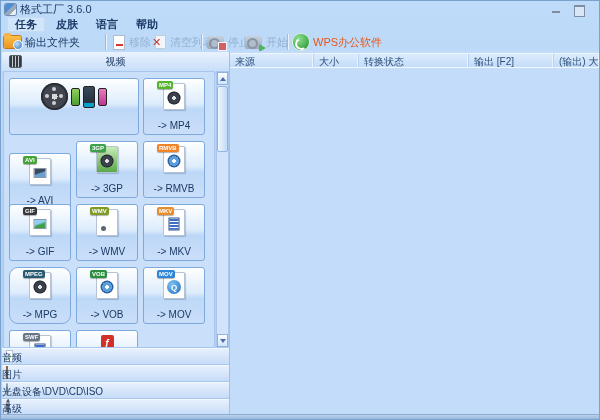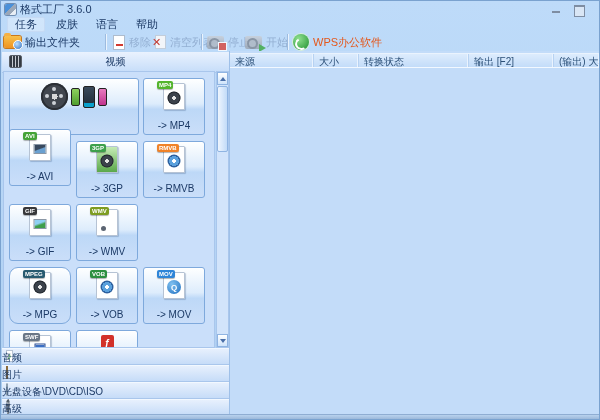--- a/index.html
+++ b/index.html
@@ -8,21 +8,21 @@
     background:linear-gradient(#bedbf9,#adcff2);border:1px solid #7aa2cf;
     font-family:"Liberation Sans","DejaVu Sans",sans-serif;color:#1c3a66;}
   
   .titlebar{position:absolute;top:0;left:0;right:0;height:16px;display:flex;align-items:center;padding-left:4px;font-size:11px;}
   .app-ic{width:11px;height:11px;margin-right:4px;border-radius:2px;flex:none;
     background:linear-gradient(135deg,#4a90d9 45%,#9aa7b8 45% 70%,#e8eef5 70%);box-shadow:0 0 0 1px #6f8cb0;}
   .winbtn{position:absolute;top:3px;width:14px;height:11px;}
   .btn-min{right:36px;} .btn-min::after{content:"";position:absolute;left:3px;bottom:2px;width:8px;height:2px;background:#7e8da2;}
   .btn-max{right:14px;} .btn-max::after{content:"";position:absolute;left:3px;top:1px;width:9px;height:9px;border:1px solid #7e8da2;border-top-width:2px;background:#d9e6f5;}
   
-  .menubar{position:absolute;top:16px;left:0;right:0;height:15px;display:flex;align-items:center;padding-left:6px;font-size:11px;gap:4px;}
+  .menubar{position:absolute;top:16px;left:0;right:0;height:15px;display:flex;align-items:center;padding-left:6px;font-size:11px;gap:4px;font-weight:bold;}
   .menu-item{padding:0 7px;line-height:13px;border-radius:2px;}
   .menu-item.first{border:1px solid #c6daf4;background:rgba(255,255,255,.3);}
   
   .toolbar{position:absolute;top:31px;left:0;right:0;height:20px;}
   .tbtn{position:absolute;top:0;height:20px;display:flex;align-items:center;gap:4px;font-size:11px;white-space:nowrap;}
   .tbtn.disabled{color:#93afd2;}
   .vsep{position:absolute;top:2px;width:1px;height:16px;background:#9dbbdf;box-shadow:1px 0 0 rgba(255,255,255,.7);}
   .ic-folder{width:17px;height:12px;background:linear-gradient(#f8c04a,#ef9322);border-radius:2px;position:relative;flex:none;box-shadow:0 0 0 1px #c9781c;}
   .ic-folder::before{content:"";position:absolute;top:-3px;left:0;width:7px;height:3px;background:#f6b044;border-radius:2px 2px 0 0;}
   .ic-folder::after{content:"";position:absolute;right:-2px;bottom:-2px;width:8px;height:8px;border-radius:50%;background:radial-gradient(circle at 35% 35%,#bfe0ff,#2f6fbe);border:1px solid #fff;}
@@ -175,21 +175,21 @@
     <div class="fmt" style="left:139px;top:6px;">
       <div class="icon-wrap">
           <span class="paper">
         <span class="badge" style="background-color: rgb(85, 181, 46);">MP4</span>
         <span class="g g-reel"></span>
           </span>
         </div>
       <div class="fmt-label">-&gt; MP4</div>
     </div>
 
-    <div class="fmt" style="left:5px;top:57px;">
+    <div class="fmt" style="left:5px;top:81px;">
       <div class="icon-wrap">
           <span class="paper">
         <span class="badge" style="background-color: rgb(68, 163, 54);">AVI</span>
         <span class="g g-pic dark"></span>
           </span>
         </div>
       <div class="fmt-label">-&gt; AVI</div>
     </div>
 
     <div class="fmt" style="left:72px;top:69px;">
@@ -224,20 +224,29 @@
 
     <div class="fmt" style="left:72px;top:132px;">
       <div class="icon-wrap">
           <span class="paper">
         <span class="badge" style="background-color: rgb(126, 156, 33);">WMV</span>
         <span class="g g-cam"></span></span>
         </div>
       <div class="fmt-label">-&gt; WMV</div>
     </div>
 
+    <div class="fmt" style="left:139px;top:132px;">
+      <div class="icon-wrap">
+          <span class="paper">
+        <span class="badge" style="background-color: rgb(232, 139, 45);">MKV</span>
+        <span class="g g-strip"></span>
+          </span>
+        </div>
+      <div class="fmt-label">-&gt; MKV</div>
+    </div>
 
     <div class="fmt" style="left:5px;top:195px;border-radius:9px;">
       <div class="icon-wrap">
           <span class="paper">
         <span class="badge" style="background-color: rgb(39, 90, 112);">MPEG</span>
         <span class="g g-reel"></span>
           </span>
         </div>
       <div class="fmt-label">-&gt; MPG</div>
     </div>

